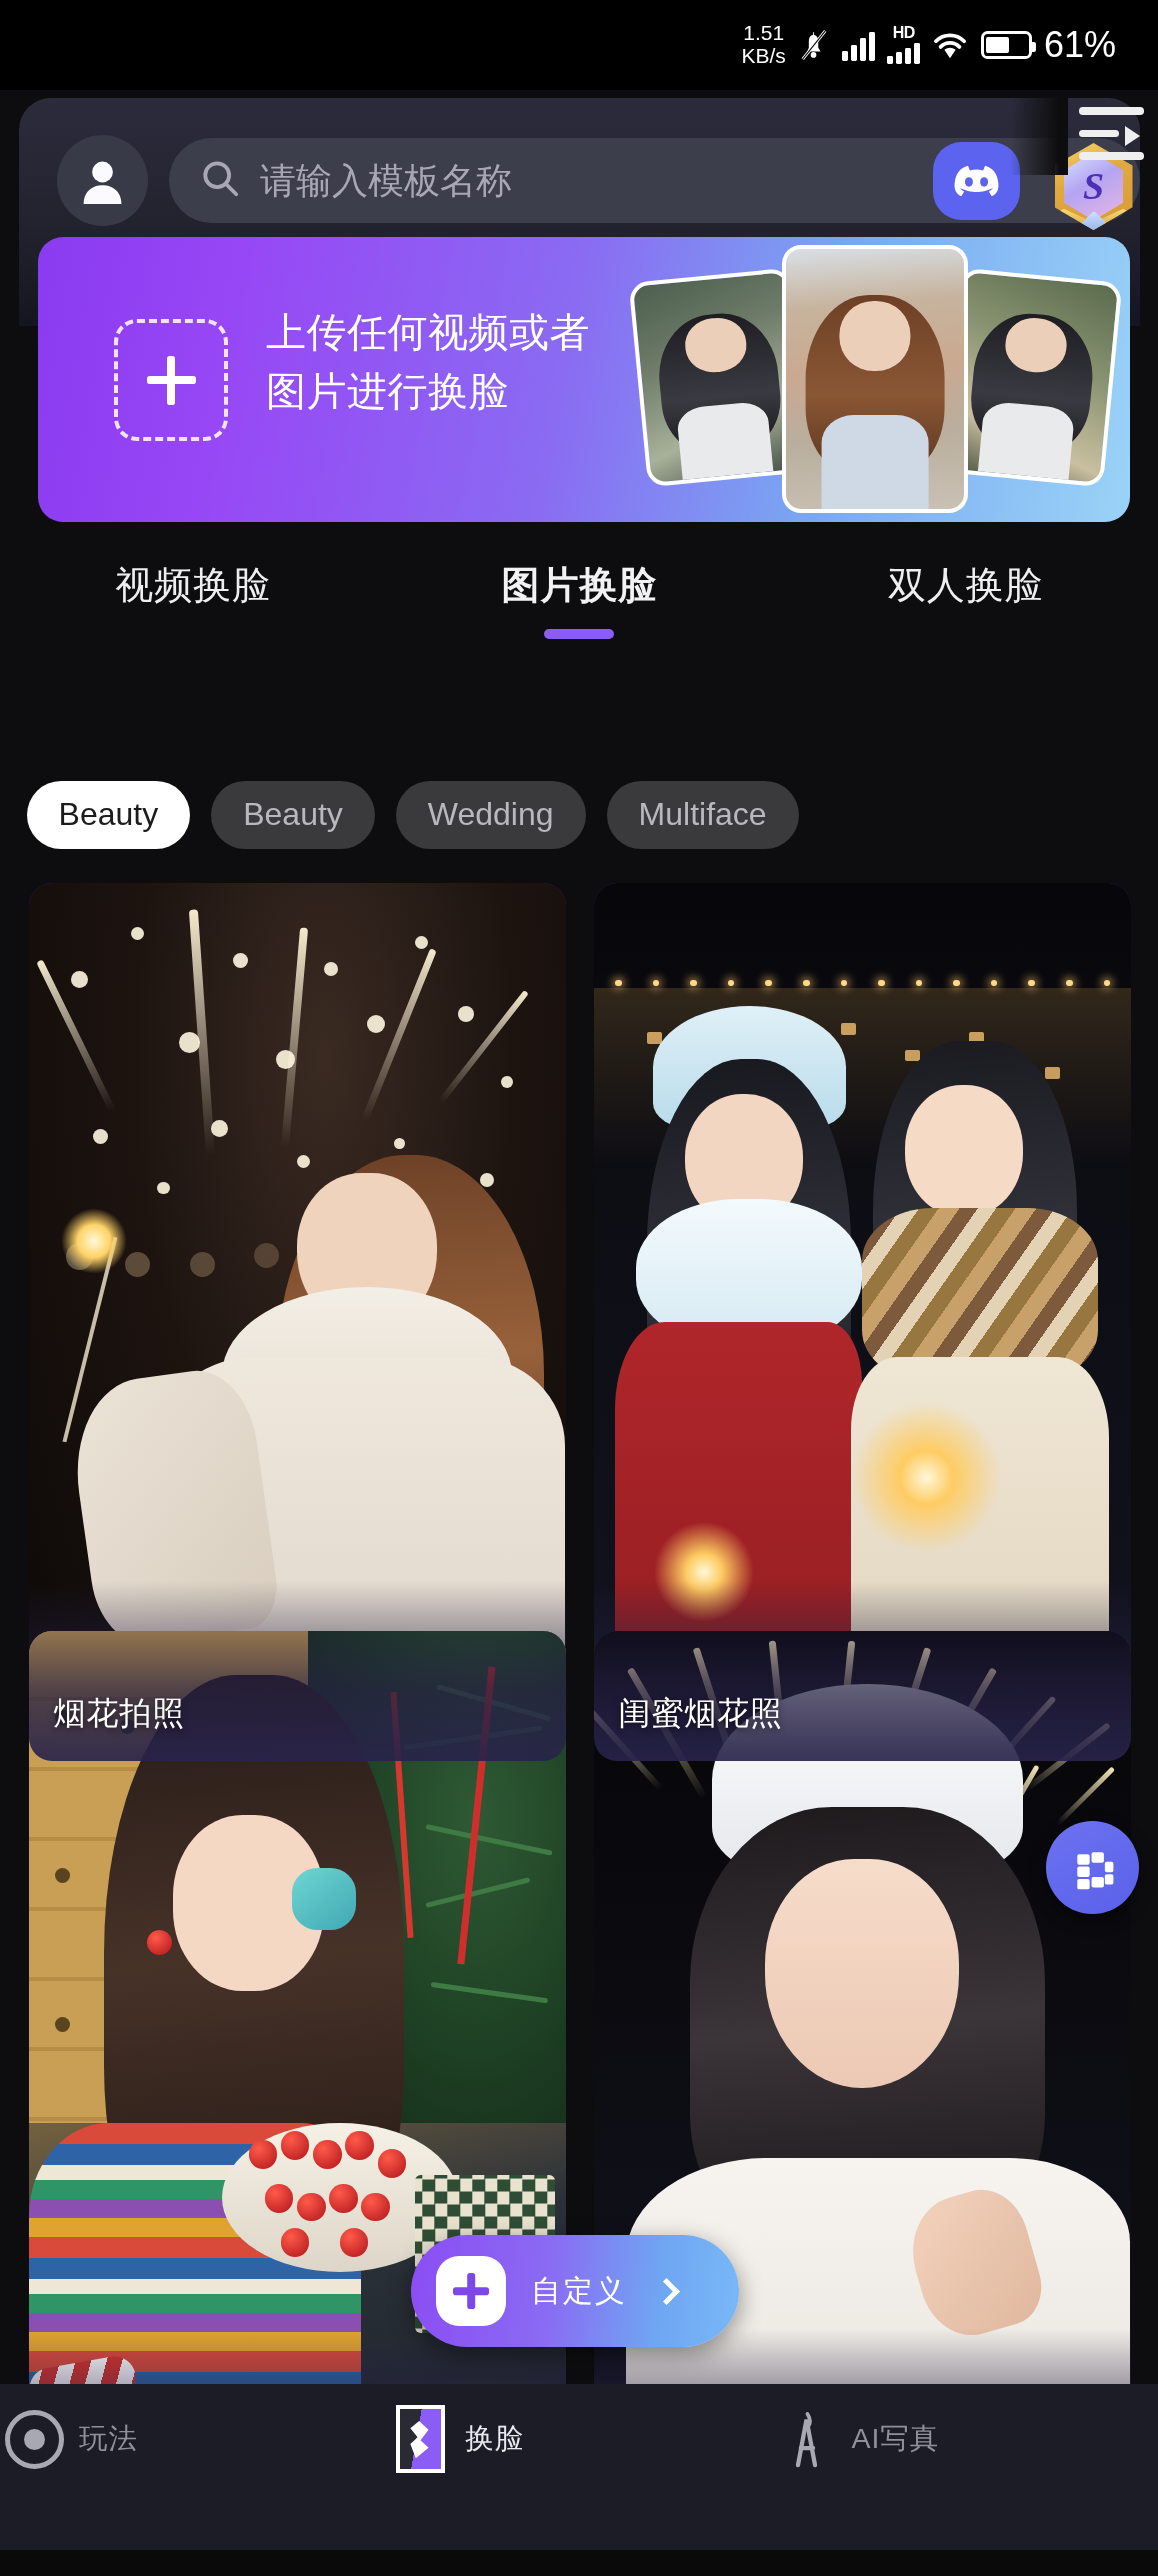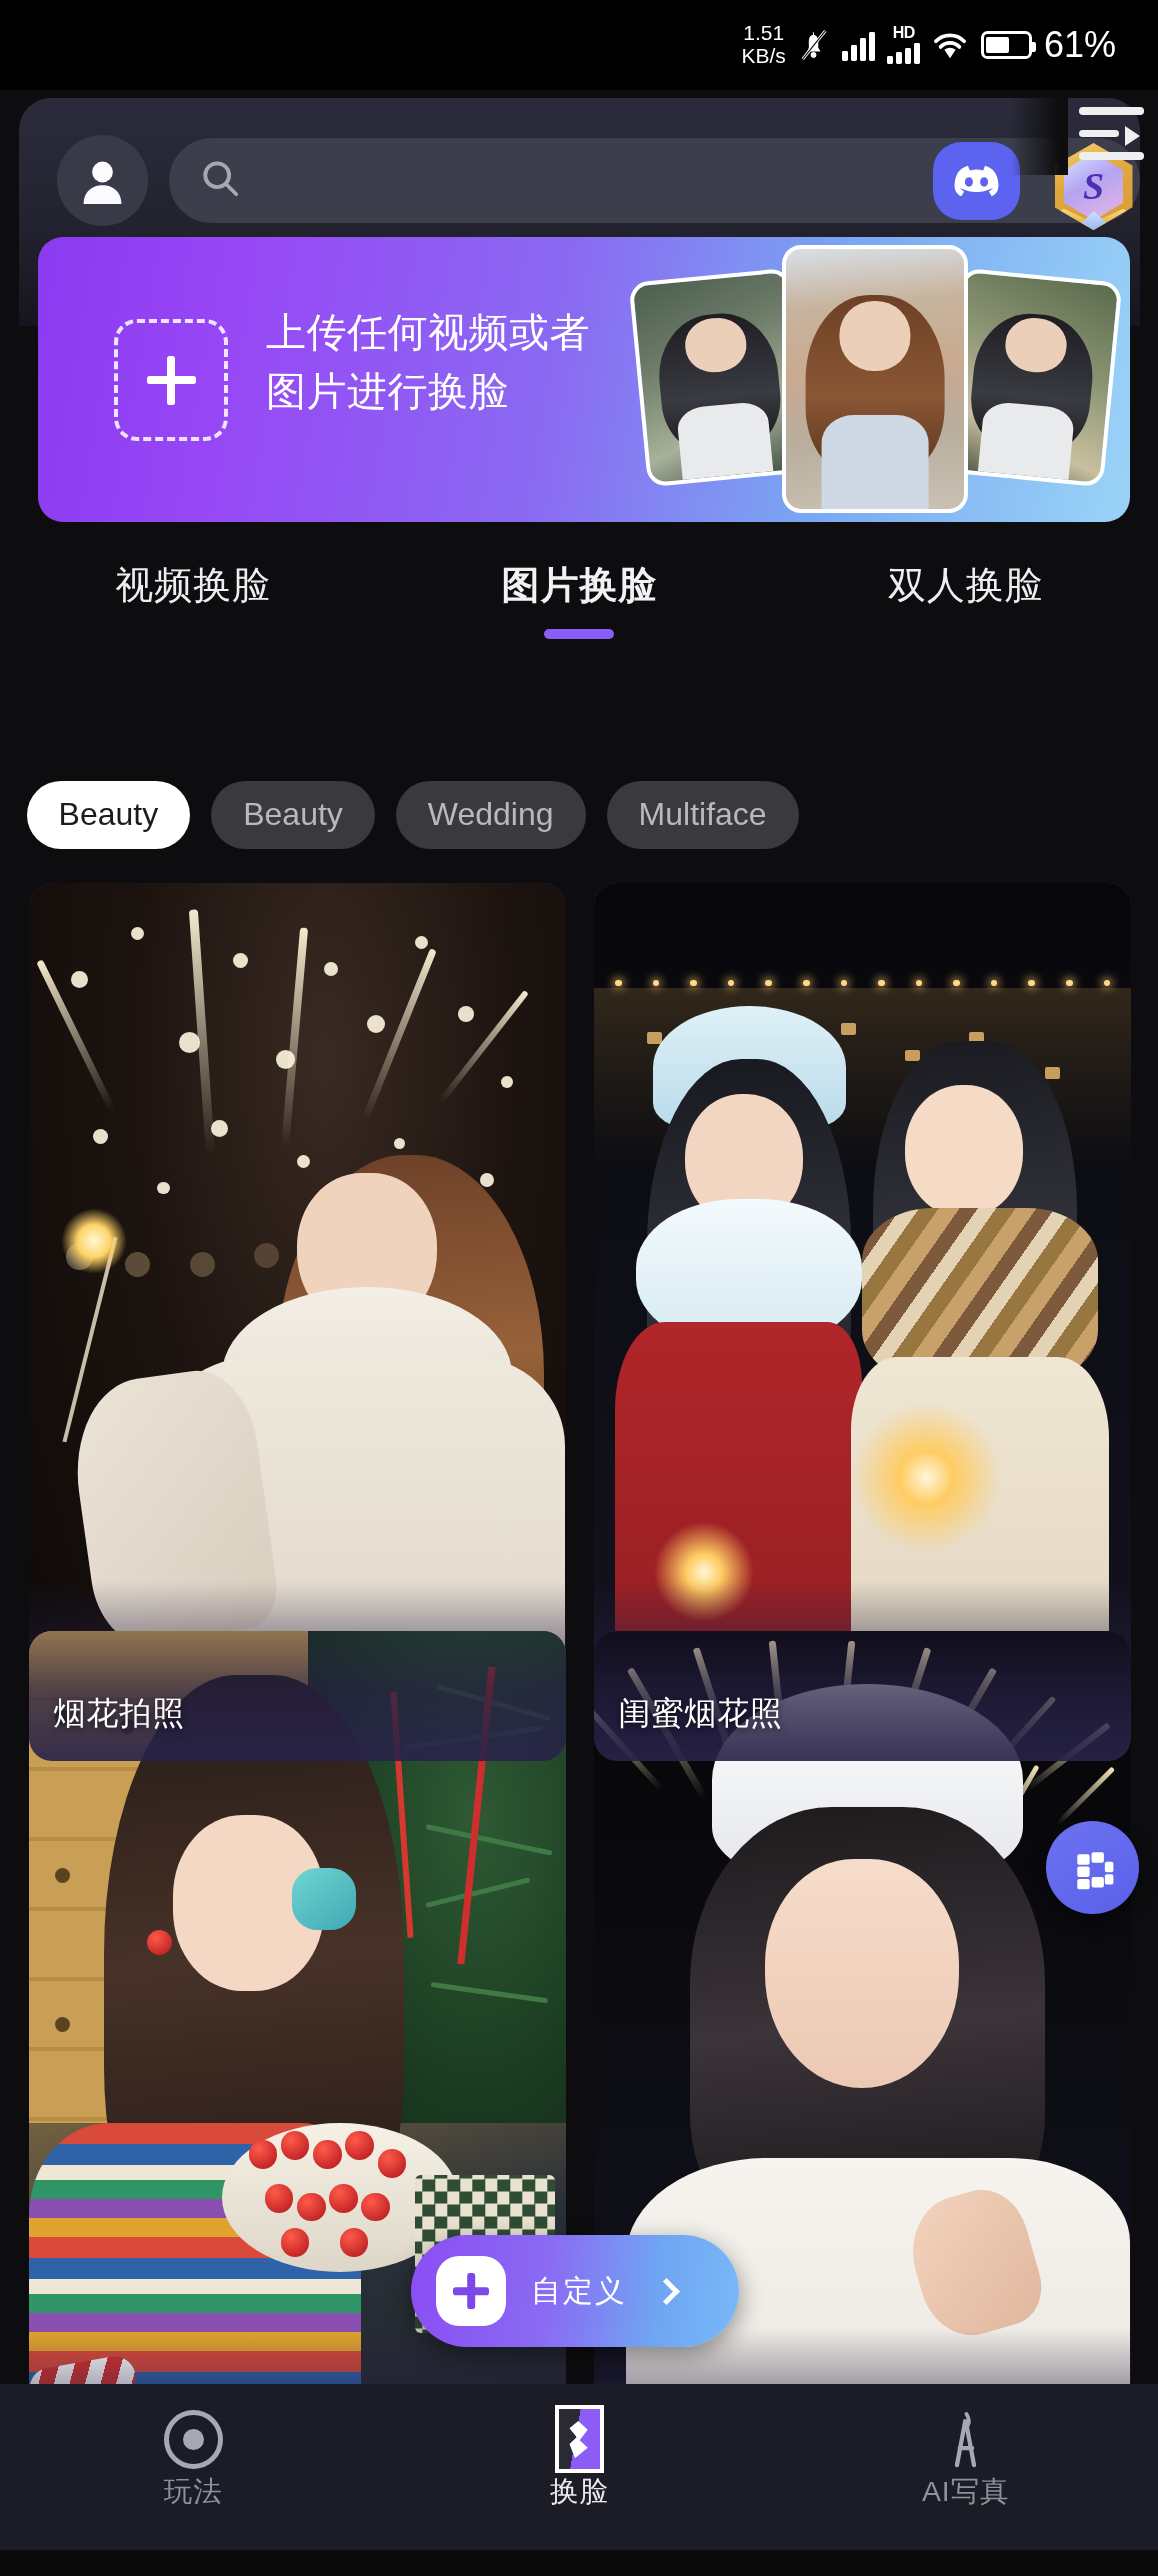--- a/index.html
+++ b/index.html
@@ -383,22 +383,22 @@
     width:19px; height:19px; border-right:5.7px solid #fff; border-top:5.7px solid #fff;
     transform:rotate(45deg); margin-left:5.7px;
   }
 
   
   .bottomnav {
     position:absolute; left:0; top:2294px; width:1159px; height:166px;
     background:#1b1c26; display:flex; align-items:flex-start; z-index:50;
   }
   .bnav-item {
-    width:33.33%; padding-top:21px; display:flex; flex-direction:column;
-    align-items:center; gap:0;
+    width:33.33%; padding-top:21px; display:flex; flex-direction:row;
+    align-items:center; gap:11px;
   }
   .bnav-icon { width:68px; height:68px; display:flex; align-items:center; justify-content:center; }
   .bnav-label { font-size:28.5px; color:#8f9099; letter-spacing:0.9px; }
   .bnav-item.active .bnav-label { color:#e9e9ef; }
   .bn-ring {
     width:59px; height:59px; border-radius:50%; border:5.7px solid #a7a8b1;
     display:flex; align-items:center; justify-content:center;
   }
   .bn-ring i { width:21px; height:21px; border-radius:50%; background:#a7a8b1; display:block; }
   .bn-swap {
@@ -492,20 +492,21 @@
         </svg>
       </div>
 
       <div class="searchbox">
         <span class="mag">
           <svg width="40" height="40" viewBox="0 0 42 42">
             <circle cx="17" cy="17" r="12.5" stroke="#a8a8b4" stroke-width="4" fill="none"></circle>
             <line x1="26" y1="26" x2="37" y2="37" stroke="#a8a8b4" stroke-width="4" stroke-linecap="round"></line>
           </svg>
         </span>
+        <input type="text" placeholder="请输入模板名称" style="">
       </div>
 
       <div class="dc-btn">
         <svg width="55" height="42" viewBox="0 0 58 44">
           <path d="M20 6 C12 8 7 14 6 24 C5 31 8 36 13 38 L16 33 C14 32 12.5 30.5 11.5 29 C16 32 24 33.5 29 33.5 C34 33.5 42 32 46.5 29 C45.5 30.5 44 32 42 33 L45 38 C50 36 53 31 52 24 C51 14 46 8 38 6 L36 11 C33.5 10.3 31.3 10 29 10 C26.7 10 24.5 10.3 22 11 Z" fill="#fff"></path>
           <ellipse cx="21" cy="23" rx="4.2" ry="5" fill="#5b63ef"></ellipse>
           <ellipse cx="37" cy="23" rx="4.2" ry="5" fill="#5b63ef"></ellipse>
         </svg>
       </div>
 

